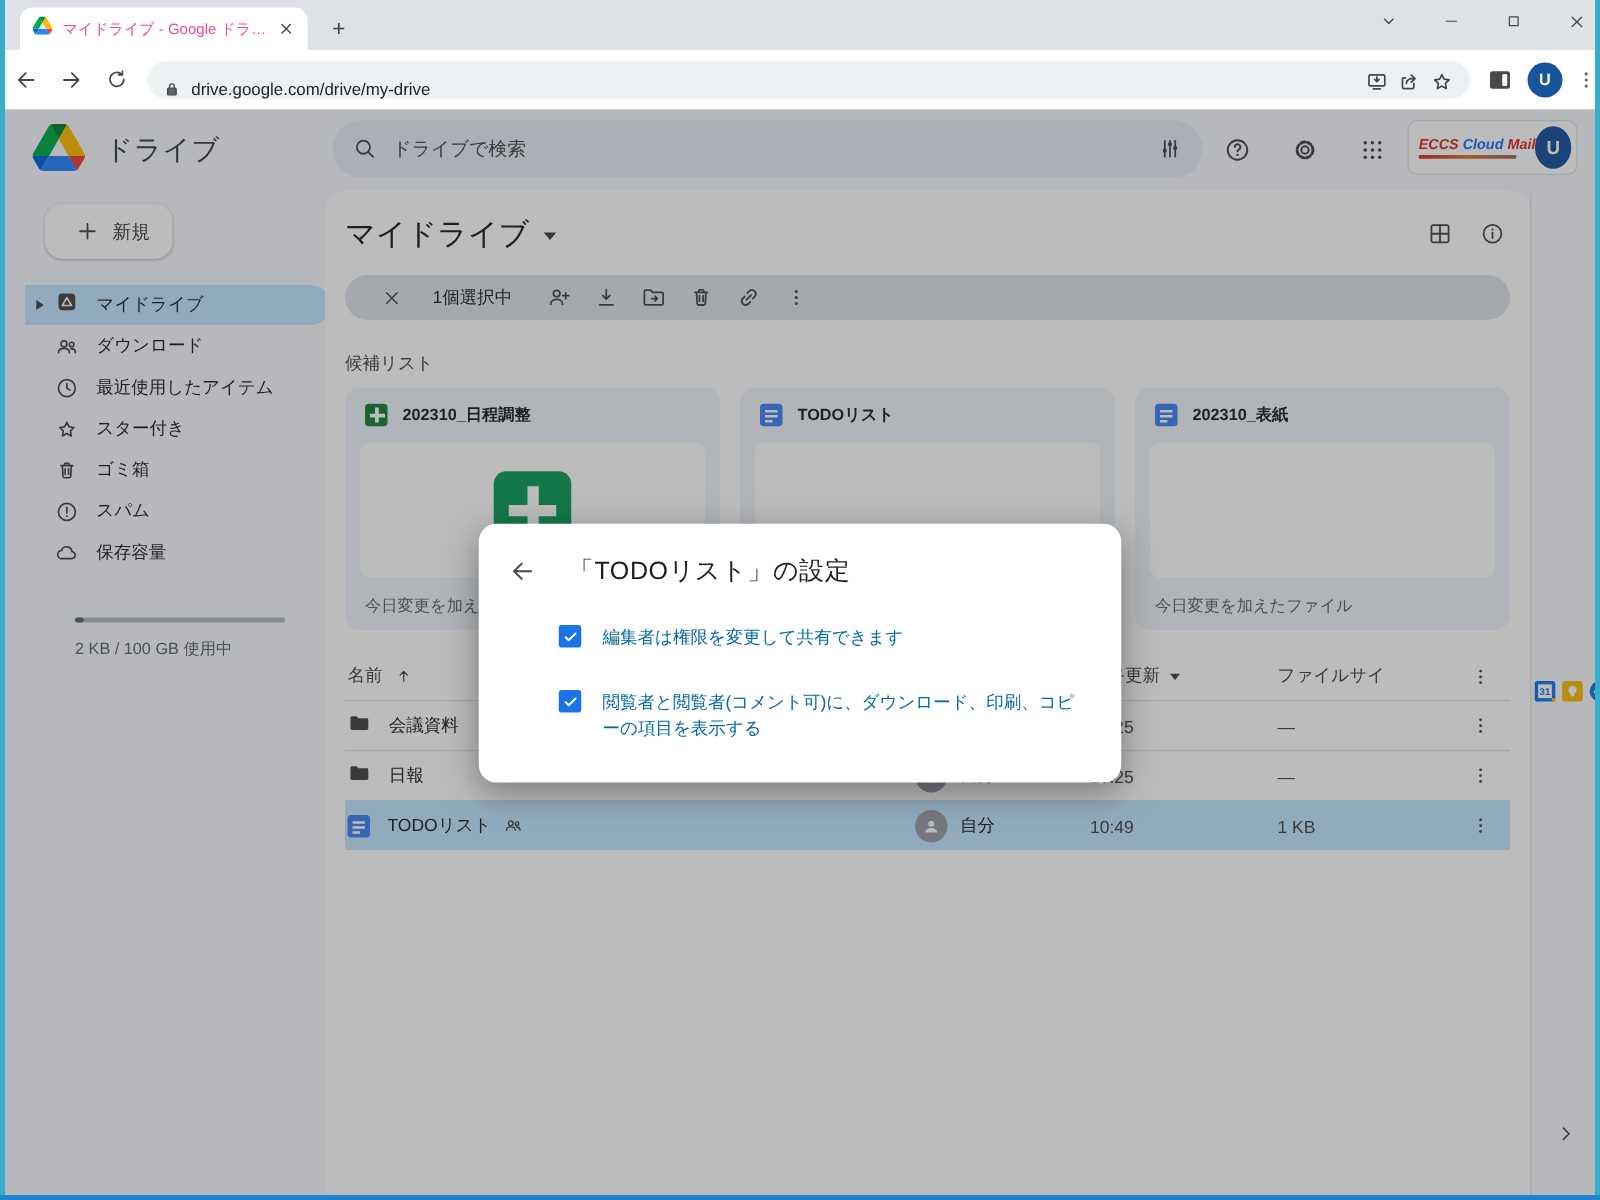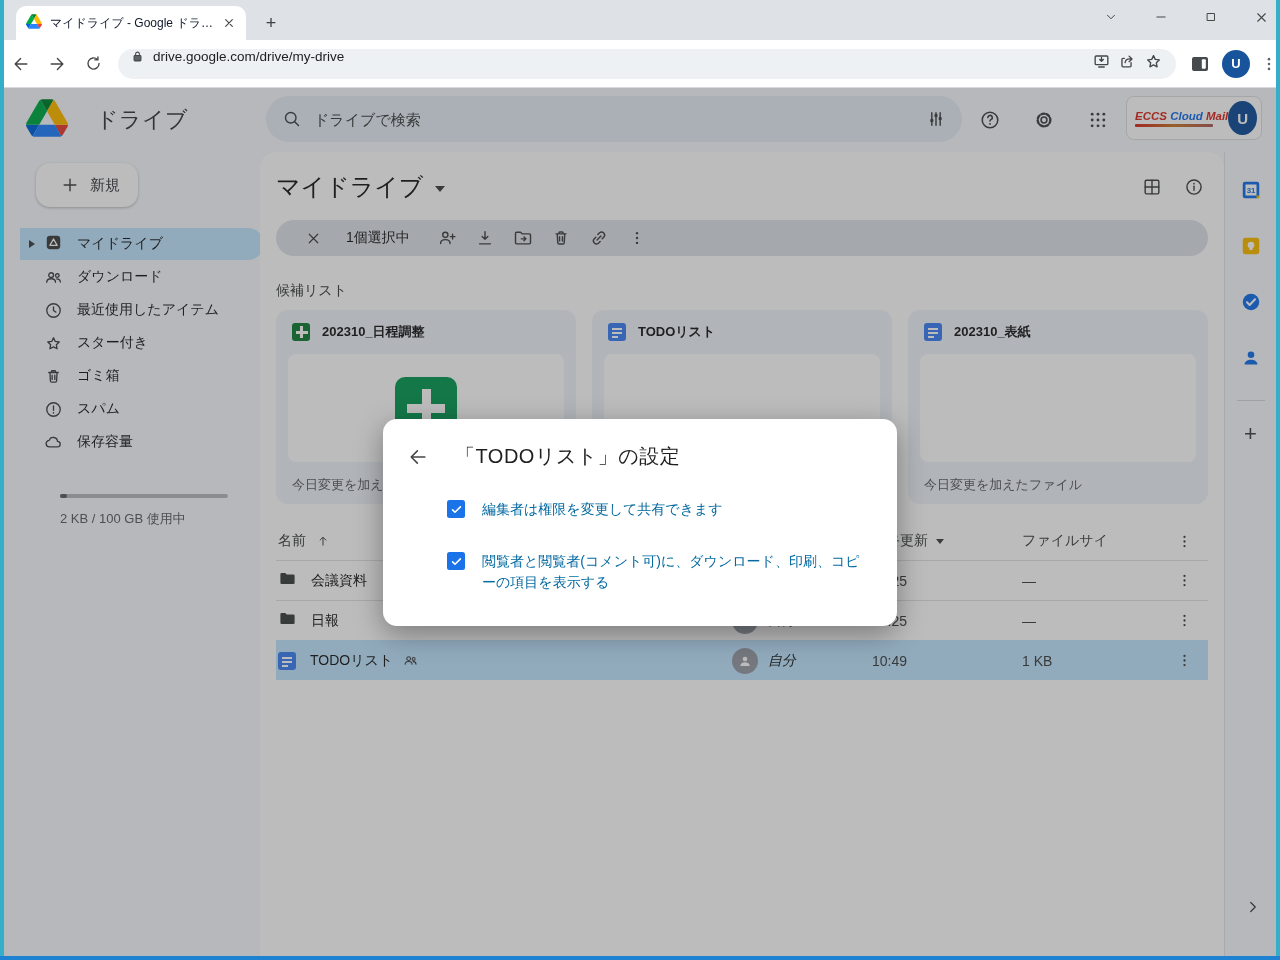--- a/index.html
+++ b/index.html
@@ -10,43 +10,43 @@
   svg.ic.fill { fill:#444746; stroke:none; }
 
   
   .frame-left,.frame-right { position:absolute; top:0; bottom:0; width:4px; background:#35aec9; z-index:200;}
   .frame-left{left:0;} .frame-right{right:0;}
   .frame-bottom { position:absolute; left:0; right:0; bottom:0; height:4px; background:#1d82d2; z-index:200;}
 
   
   .tabstrip { position:absolute; left:0; top:0; width:1280px; height:40px; background:#dee1e6; }
   .tab { position:absolute; left:16px; top:6px; width:230px; height:34px; background:#fff; border-radius:10px 10px 0 0; display:flex; align-items:center; padding:0 8px 0 10px; }
-  .tab-title { flex:1; font-size:12px; color:#0f172a; white-space:nowrap; overflow:hidden; text-overflow:ellipsis; margin-left:8px; }
+  .tab-title { flex:1; font-size:12px; color:#ec4899; white-space:nowrap; overflow:hidden; text-overflow:ellipsis; margin-left:8px; }
   .tab-close { width:18px; height:18px; display:flex; align-items:center; justify-content:center; border-radius:50%; }
   .newtab { position:absolute; left:258px; top:10px; width:26px; height:26px; display:flex; align-items:center; justify-content:center; font-size:18px; color:#3c4043; }
   .wincontrols { position:absolute; right:6px; top:4px; display:flex; gap:24px; align-items:center; }
   .winbtn { width:26px; height:26px; display:flex; align-items:center; justify-content:center; }
 
   
   .btoolbar { position:absolute; left:0; top:40px; width:1280px; height:48px; background:#fff; border-bottom:1px solid #d6d9dd; display:flex; align-items:center; }
   .navbtn { width:30px; height:30px; display:flex; align-items:center; justify-content:center; margin-left:6px; border-radius:50%; }
-  .omnibox { margin-left:10px; width:1058px; height:30px; background:#eef1f4; border-radius:15px; display:flex; align-items:flex-start; padding:0 10px 0 12px; }
+  .omnibox { margin-left:10px; width:1058px; height:30px; background:#eef1f4; border-radius:15px; display:flex; align-items:flex-end; padding:0 10px 0 12px; }
   .omni-url { flex:1; font-size:13.5px; color:#202124; margin-left:8px; white-space:nowrap; }
   .omni-ic { width:26px; height:26px; display:flex; align-items:center; justify-content:center; }
   .b-right { display:flex; align-items:center; margin-left:12px; gap:10px; }
   .sidepanel-ic { width:24px; height:24px; }
   .b-avatar { width:28px; height:28px; border-radius:50%; background:#17549b; color:#fff; font-size:13px; font-weight:bold; display:flex; align-items:center; justify-content:center; }
 
   
   .page { position:absolute; left:4px; right:4px; top:88px; bottom:4px; background:#f8fafd; overflow:hidden; }
 
   
   .dheader { position:absolute; left:0; top:0; right:0; height:64px; display:flex; align-items:center; }
   .dlogo { display:flex; align-items:center; width:256px; padding-left:22px; }
-  .dlogo-name { font-size:22px; color:#3c4043; margin-left:28px; letter-spacing:.5px; }
+  .dlogo-name { font-size:22px; color:#3c4043; margin-left:16px; letter-spacing:.5px; }
   .searchbar { position:absolute; left:262px; top:8px; width:696px; height:46px; background:#e7edf5; border-radius:23px; display:flex; align-items:center; padding:0 16px; }
   .searchbar input { flex:1; border:none; outline:none; background:transparent; font-size:15px; color:#1f1f1f; margin-left:12px; font-family:inherit; }
   .searchbar input::placeholder { color:#444746; opacity:1; }
   .h-icons { position:absolute; right:158px; top:12px; display:flex; gap:14px; }
   .h-icon { width:40px; height:40px; border-radius:50%; display:flex; align-items:center; justify-content:center; }
   .eccs { position:absolute; right:14px; top:8px; width:136px; height:44px; background:#fff; border-radius:8px; border:1px solid #e0e0e0; display:flex; align-items:center; padding:0 4px 0 8px; }
   .eccs-txt { flex:1; }
   .eccs-line1 { font-size:11.5px; font-weight:bold; font-style:italic; white-space:nowrap; }
   .eccs-line2 { margin-top:2px; height:3px; width:78px; background:linear-gradient(90deg,#d93025,#c97b2d,#b06060); border-radius:1px; }
   .eccs-avatar { width:34px; height:34px; border-radius:50%; background:#17549b; color:#fff; font-size:15px; font-weight:bold; display:flex; align-items:center; justify-content:center; }
@@ -59,21 +59,21 @@
   .nav { position:absolute; left:0; top:76px; right:12px; }
   .nav-item { height:32px; margin-bottom:1px; display:flex; align-items:center; padding-left:24px; border-radius:0 16px 16px 0; position:relative; }
   .nav-item .lbl { font-size:14px; color:#1f1f1f; margin-left:14px; white-space:nowrap; }
   .nav-item.active { background:#c2e7ff; }
   .nav-arrow { position:absolute; left:9px; width:0; height:0; border-left:6px solid #444746; border-top:4px solid transparent; border-bottom:4px solid transparent; }
   .storagebar { position:absolute; left:40px; top:342px; width:168px; height:4px; background:#b7bcc2; border-radius:2px; }
   .storagebar i { display:block; width:7px; height:4px; background:#5f6368; border-radius:2px; }
   .storagetxt { position:absolute; left:40px; top:358px; font-size:13px; color:#5f6368; }
 
   
-  .rail { position:absolute; right:0; top:64px; bottom:0; width:52px; border-left:1px solid #e3e6ea; display:flex; flex-direction:column; align-items:center; padding-top:22px; }
+  .rail { position:absolute; right:0; top:64px; bottom:0; width:52px; border-left:1px solid #e3e6ea; display:flex; flex-direction:row; align-items:center; padding-top:22px; }
   .rail-ic { width:32px; height:32px; display:flex; align-items:center; justify-content:center; margin-bottom:24px; }
   .rail-div { width:28px; height:1px; background:#d5d8dc; margin:2px 0 20px; }
   .rail-plus { font-size:22px; color:#444746; }
   .rail-chevron { position:absolute; right:14px; bottom:40px; }
 
   
   .panel { position:absolute; left:256px; top:64px; right:52px; bottom:0; background:#fff; border-radius:16px 16px 0 0; padding:16px; }
   .ptitle-row { display:flex; align-items:center; height:38px; }
   .ptitle { font-size:24px; color:#1f1f1f; display:flex; align-items:center; }
   .caret { width:0; height:0; border-top:6px solid #444746; border-left:5px solid transparent; border-right:5px solid transparent; margin-left:12px; margin-top:4px; }
@@ -105,21 +105,21 @@
   .fic.sheets:after { content:""; position:absolute; left:3.5px; top:7.5px; width:12px; height:3px; background:#fff; }
 
   
   .ftable { margin-top:18px; }
   .frow { display:grid; grid-template-columns:minmax(0,1fr) 140px 150px 140px 44px; align-items:center; height:40px; border-top:1px solid #e1e3e6; padding:0 2px; }
   .frow.head { height:38px; border-top:none; font-size:14px; color:#444746; }
   .hcell { display:flex; align-items:center; }
   .sortdown { width:0; height:0; border-top:5px solid #444746; border-left:4px solid transparent; border-right:4px solid transparent; margin-left:8px; }
   .ncell { display:flex; align-items:center; min-width:0; }
   .fname { font-size:14px; color:#1f1f1f; margin-left:14px; white-space:nowrap; overflow:hidden; }
-  .ocell { display:flex; align-items:center;font-style:italic; }
+  .ocell { display:flex; align-items:center; }
   .oavatar { width:26px; height:26px; border-radius:50%; background:#9aa0a6; display:flex; align-items:center; justify-content:center; }
   .oname { font-size:14px; color:#1f1f1f; margin-left:10px; }
   .tcell { font-size:14px; color:#444746; }
   .mcell { display:flex; justify-content:center; }
   .frow.selected { background:#c2e7ff; border-top-color:transparent; }
   .shared-ic { margin-left:10px; }
 
   
   .scrim { position:absolute; inset:0; background:rgba(32,33,36,.30); z-index:40; }
   .dialog { position:absolute; left:383px; top:419px; width:514px; height:207px; background:#fff; border-radius:14px; box-shadow:0 8px 28px rgba(0,0,0,.35); z-index:100; }

